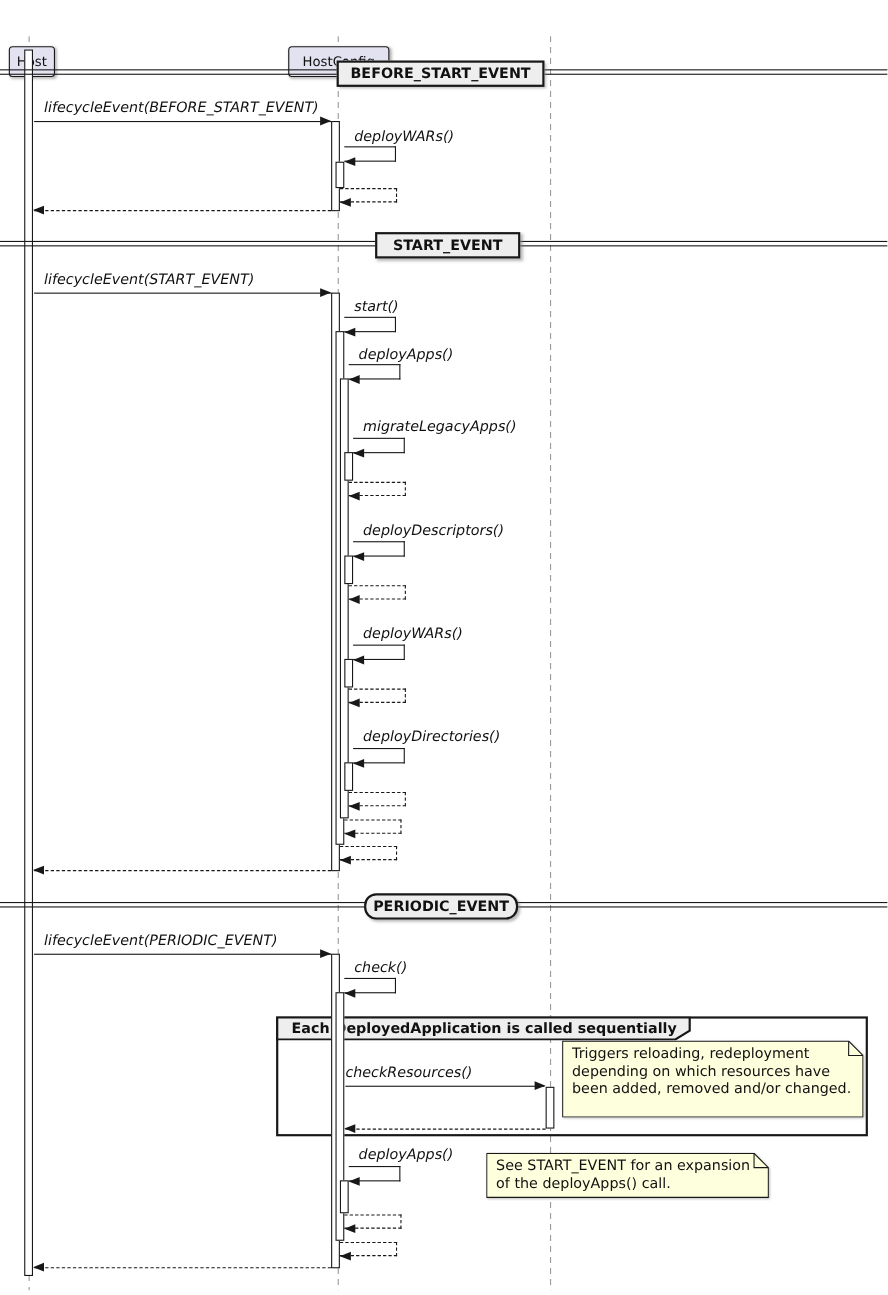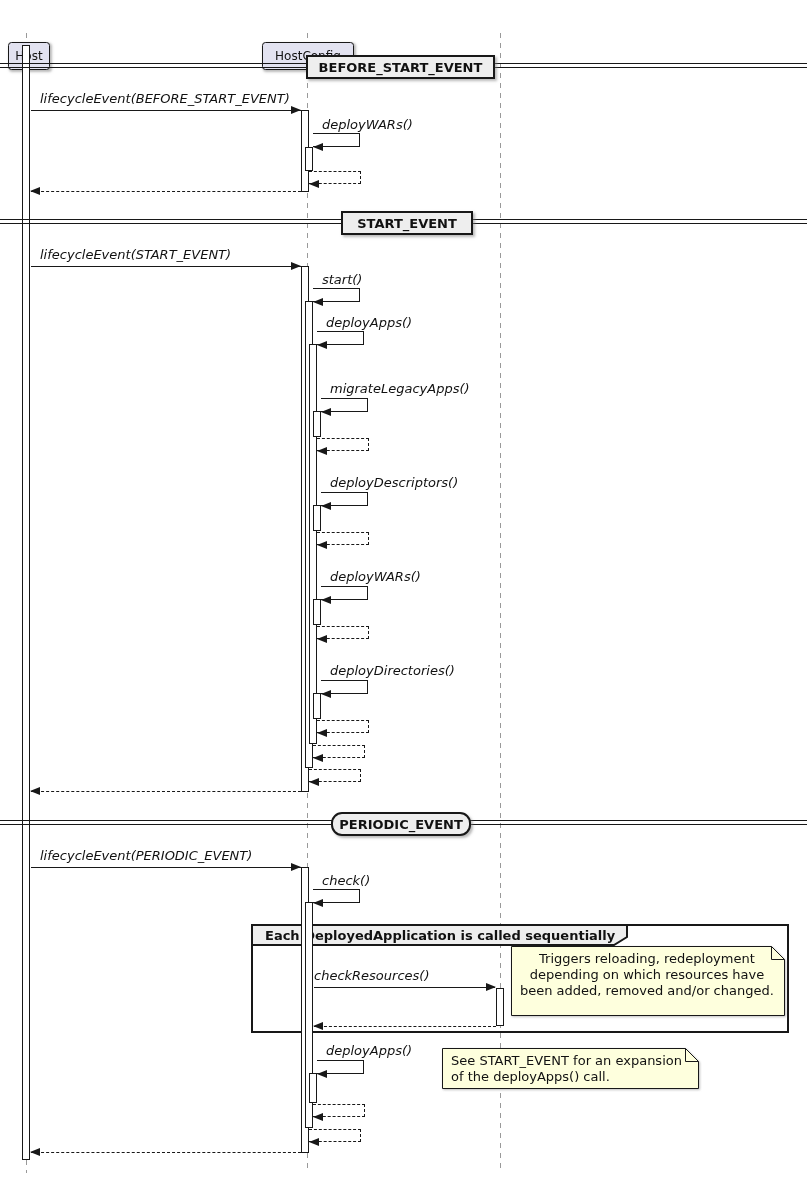--- a/index.html
+++ b/index.html
@@ -176,21 +176,21 @@
   <div class="selfcall" style="left:313px; top:889px; width:47px; height:14px;">
       <div class="ah-l"></div>
     </div>
 
   <div class="mlabel" style="left:314px; top:969px;text-align:center;">checkResources()</div>
   <div class="call-line" style="left:314px; top:987px; width:181px;"></div>
   <div class="ah-r" style="left:486px; top:983px;"></div>
   <div class="ret-line" style="left:314px; top:1026px; width:182px;"></div>
   <div class="ah-l" style="left:313px; top:1022px;"></div>
 
-  <div class="note" style="left:511px; top:946px;text-align:center;">
+  <div class="note" style="left:511px; top:946px;">
     <svg width="274" height="70">
       <polygon points="0.5,0.5 260.5,0.5 273.5,13.5 273.5,69.5 0.5,69.5" style="fill:var(--note-fill,#FEFFDD); stroke:var(--line-color,#181818); stroke-width:1;"></polygon>
       <polyline points="260.5,0.5 260.5,13.5 273.5,13.5" style="fill:none; stroke:var(--line-color,#181818); stroke-width:1;"></polyline>
     </svg>
     <div class="ntext">
       <div>Triggers reloading, redeployment</div>
       <div>depending on which resources have</div>
       <div>been added, removed and/or changed.</div>
     </div>
   </div>

